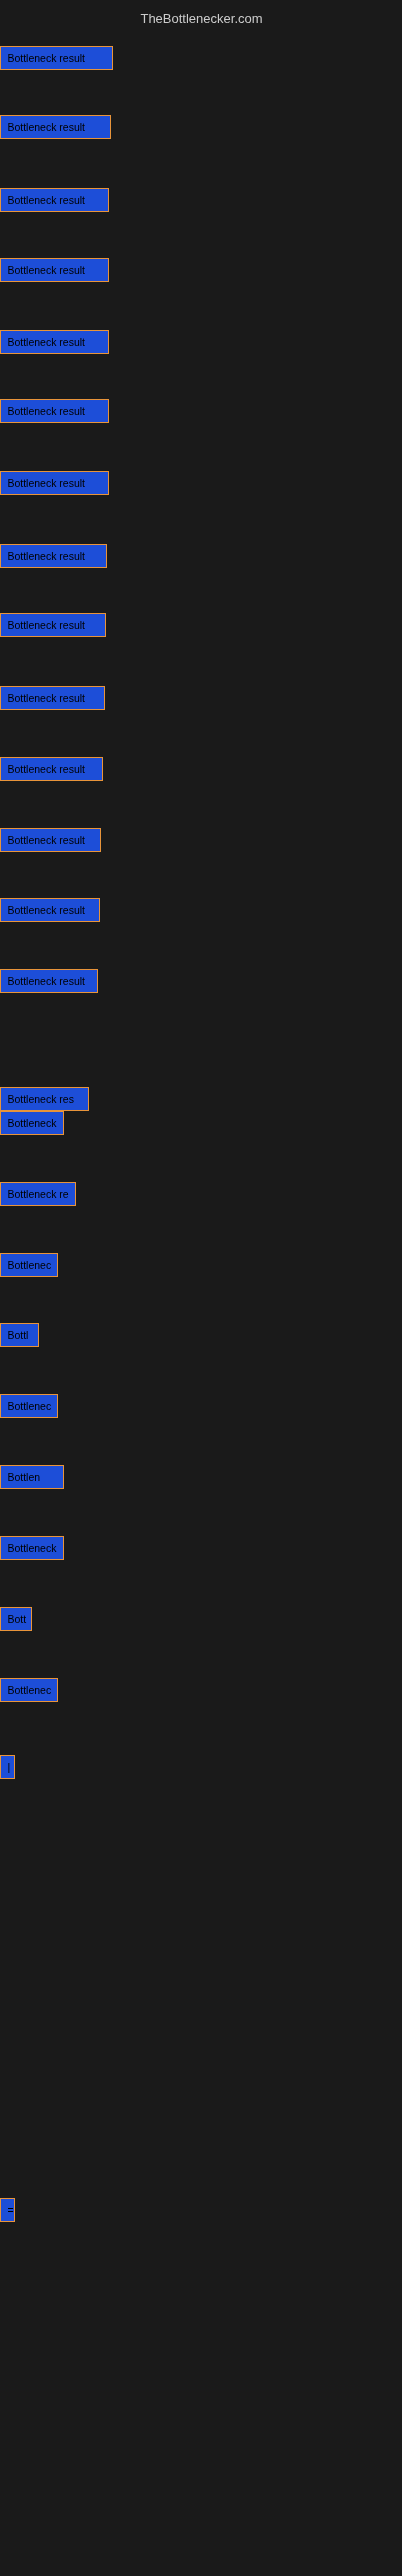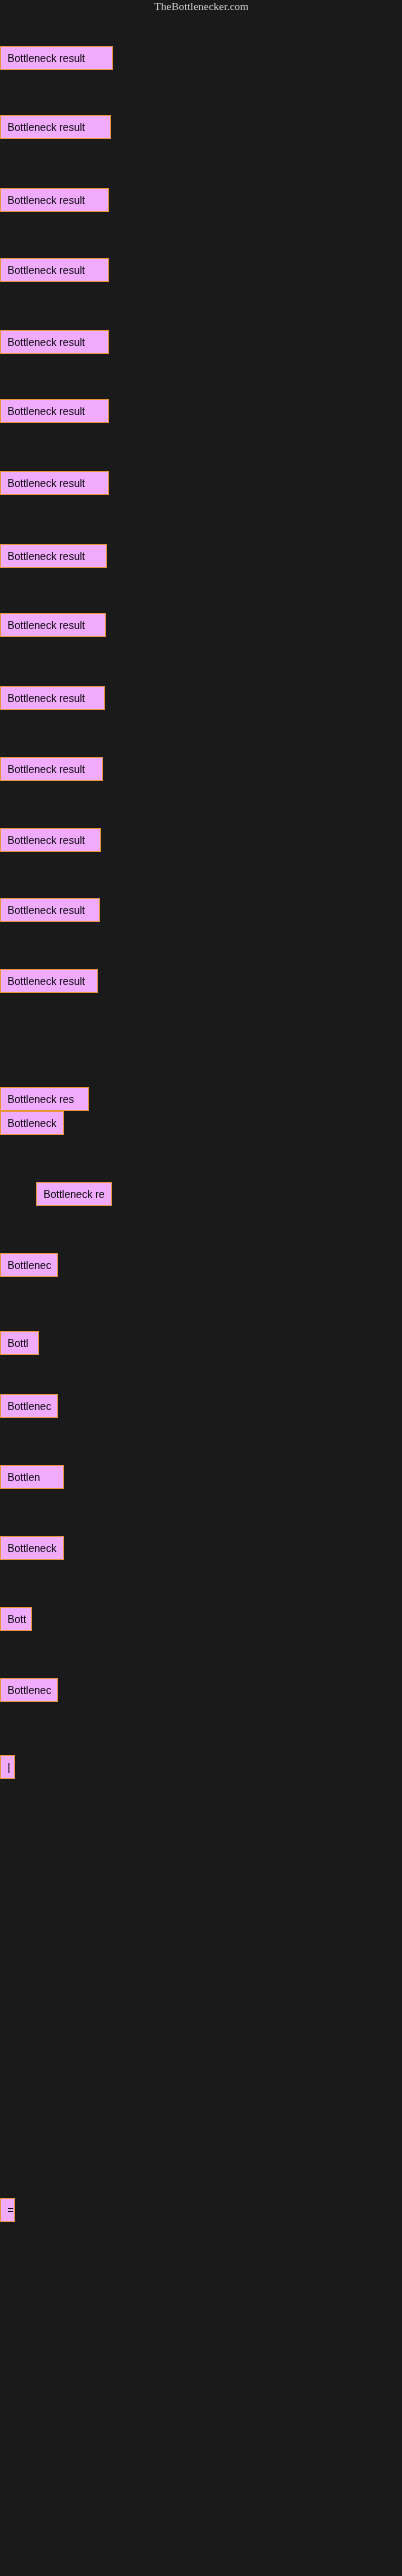--- a/index.html
+++ b/index.html
@@ -12,30 +12,29 @@
       width: 403px;
       min-height: 2576px;
       background-color: #1a1a1a;
       font-family: Arial, sans-serif;
       position: relative;
     }
 
     .site-title {
       text-align: center;
       color: #cccccc;
-      font-size: 11px;
-      padding: 0 0;
+      font-size: 13px;
+      padding: 11px 0;
       background-color: #1a1a1a;
-      font-family: Liberation Serif, serif;
     }
 
     .bottleneck-item {
       position: absolute;
       left: 0;
-      background-color: #f0abfc;
+      background-color: #1d4ed8;
       color: #000000;
       font-size: 10.5px;
       font-weight: normal;
       padding: 4.8px 6.4px;
       border: 0.8px solid #e8943a;
       white-space: nowrap;
       overflow: hidden;
     }
   </style>
 </head>
@@ -54,23 +53,23 @@
 <div class="bottleneck-item" style="top: 471px; width: 109px;">Bottleneck result</div>
 <div class="bottleneck-item" style="top: 544px; width: 107px;">Bottleneck result</div>
 <div class="bottleneck-item" style="top: 613px; width: 106px;">Bottleneck result</div>
 <div class="bottleneck-item" style="top: 686px; width: 105px;">Bottleneck result</div>
 <div class="bottleneck-item" style="top: 757px; width: 103px;">Bottleneck result</div>
 <div class="bottleneck-item" style="top: 828px; width: 101px;">Bottleneck result</div>
 <div class="bottleneck-item" style="top: 898px; width: 100px;">Bottleneck result</div>
 <div class="bottleneck-item" style="top: 969px; width: 98px;">Bottleneck result</div>
 <div class="bottleneck-item" style="top: 1087px; width: 89px;">Bottleneck res</div>
 <div class="bottleneck-item" style="top: 1111px; width: 64px;">Bottleneck</div>
-<div class="bottleneck-item" style="top: 1182px; width: 76px; margin-left: 36px;">Bottleneck re</div>
+<div class="bottleneck-item" style="top: 1182px; width: 76px;">Bottleneck re</div>
 <div class="bottleneck-item" style="top: 1253px; width: 58px;">Bottlenec</div>
-<div class="bottleneck-item" style="top: 1323px; width: 39px; margin-top: 8px;">Bottl</div>
+<div class="bottleneck-item" style="top: 1323px; width: 39px;">Bottl</div>
 <div class="bottleneck-item" style="top: 1394px; width: 58px;">Bottlenec</div>
 <div class="bottleneck-item" style="top: 1465px; width: 64px;">Bottlen</div>
 <div class="bottleneck-item" style="top: 1536px; width: 64px;">Bottleneck</div>
 <div class="bottleneck-item" style="top: 1607px; width: 32px;">Bott</div>
 <div class="bottleneck-item" style="top: 1678px; width: 58px;">Bottlenec</div>
 <div class="bottleneck-item" style="top: 1755px; width: 11.3px;">|</div>
 <div class="bottleneck-item" style="top: 2198px; width: 11.3px;">=</div>
 
 
 </body></html>

